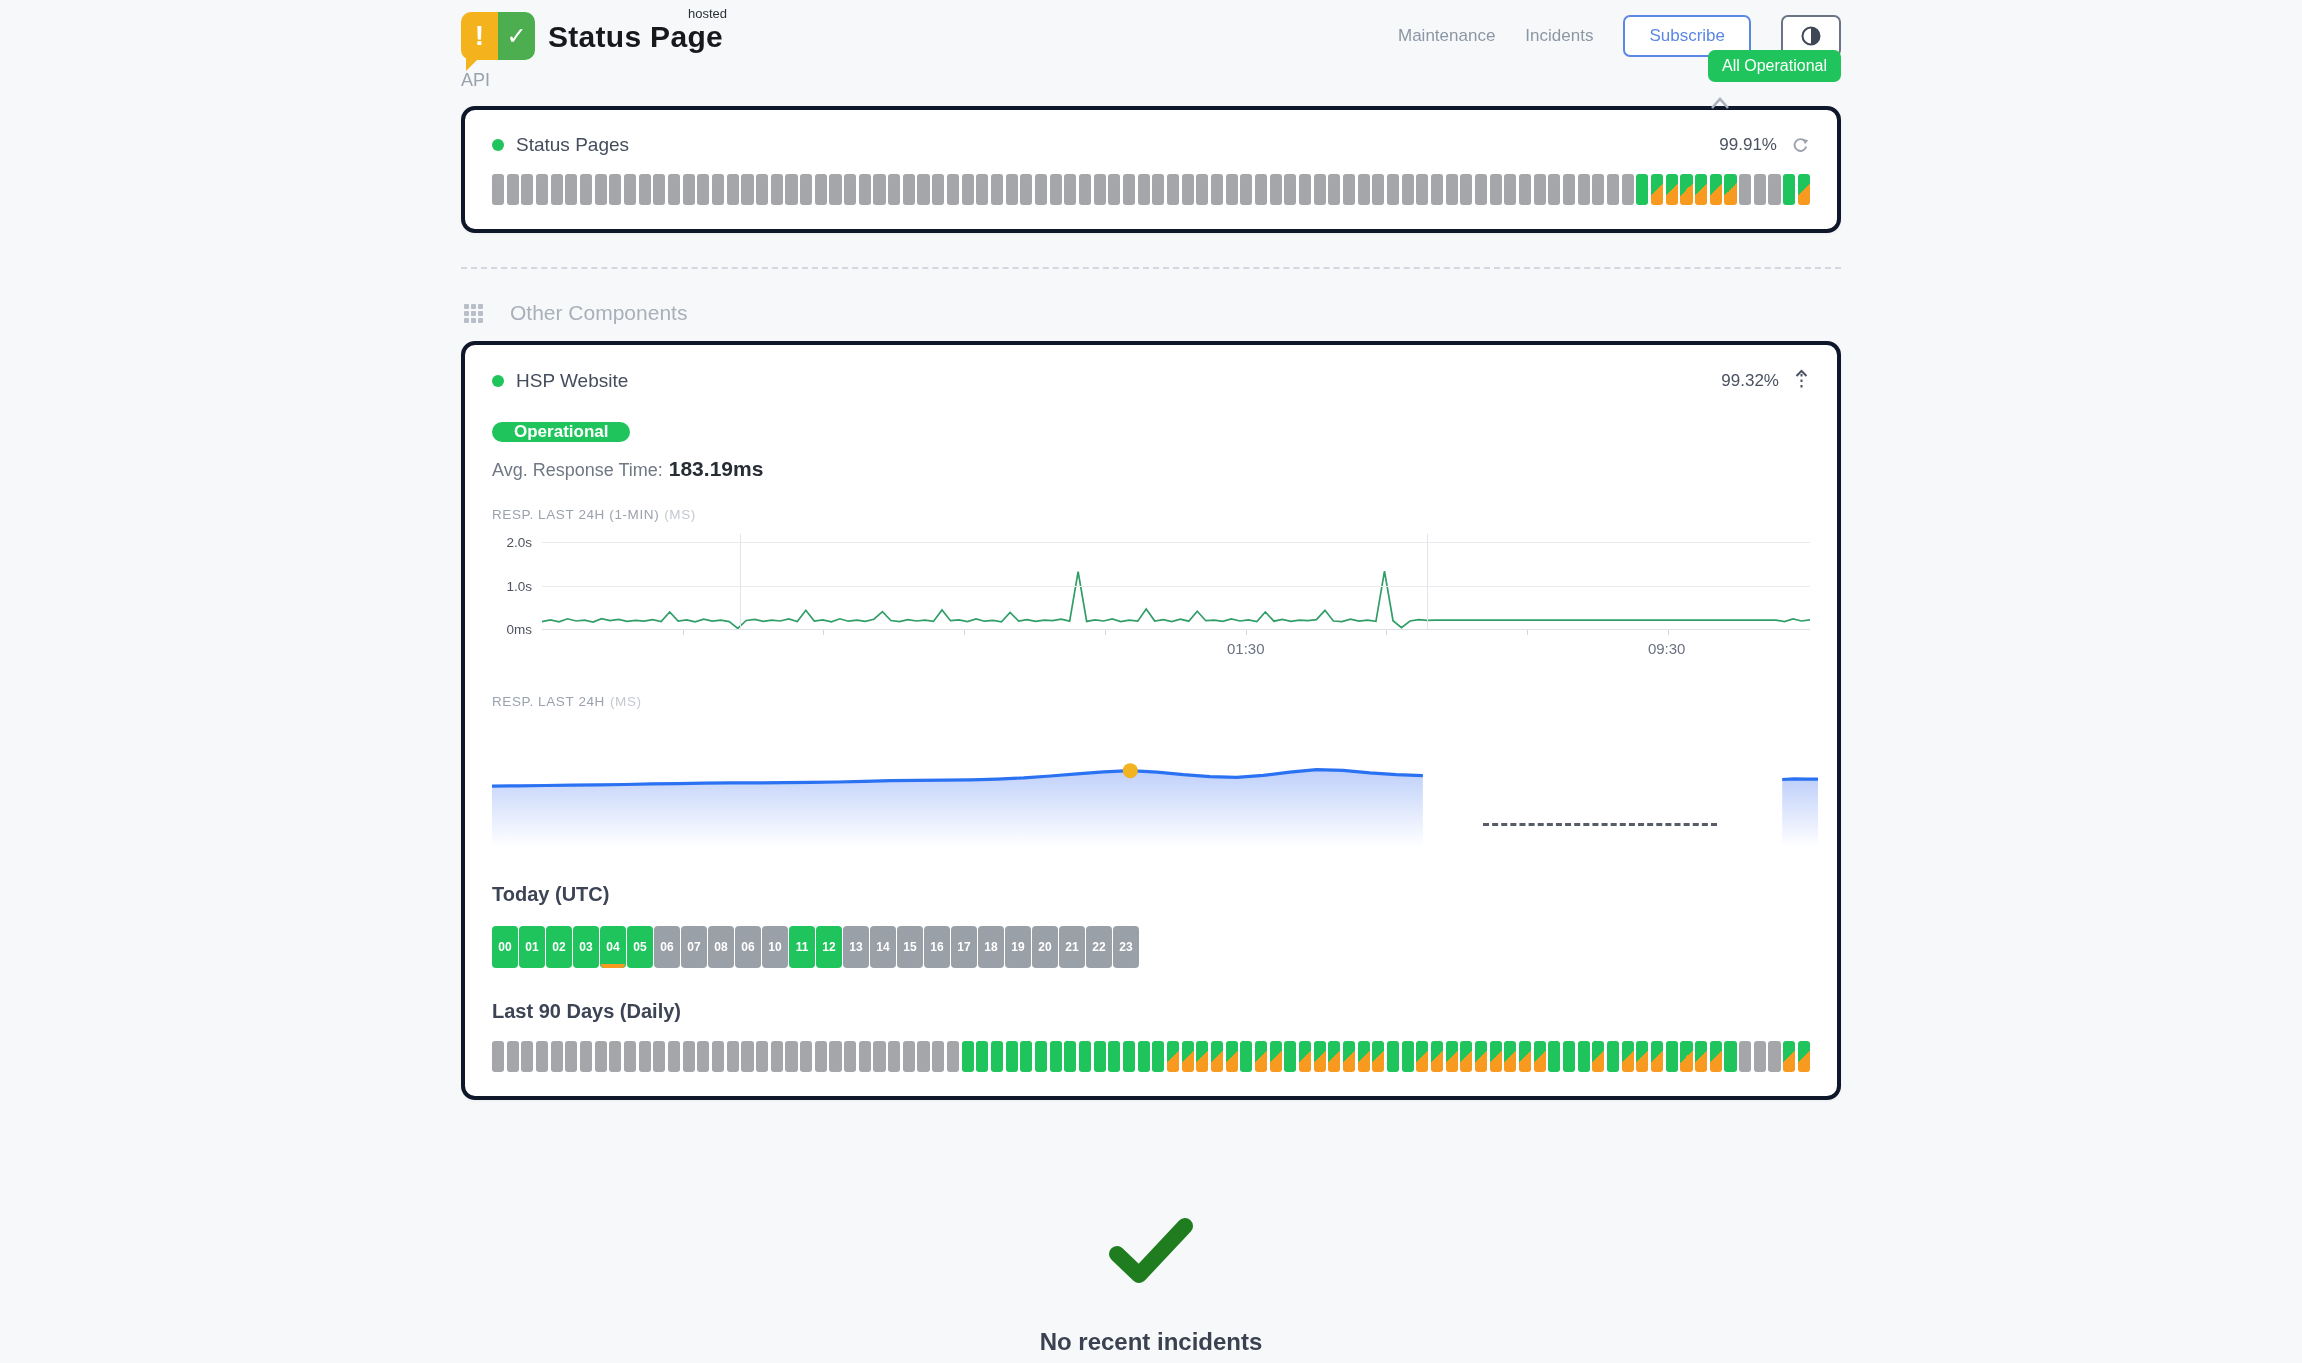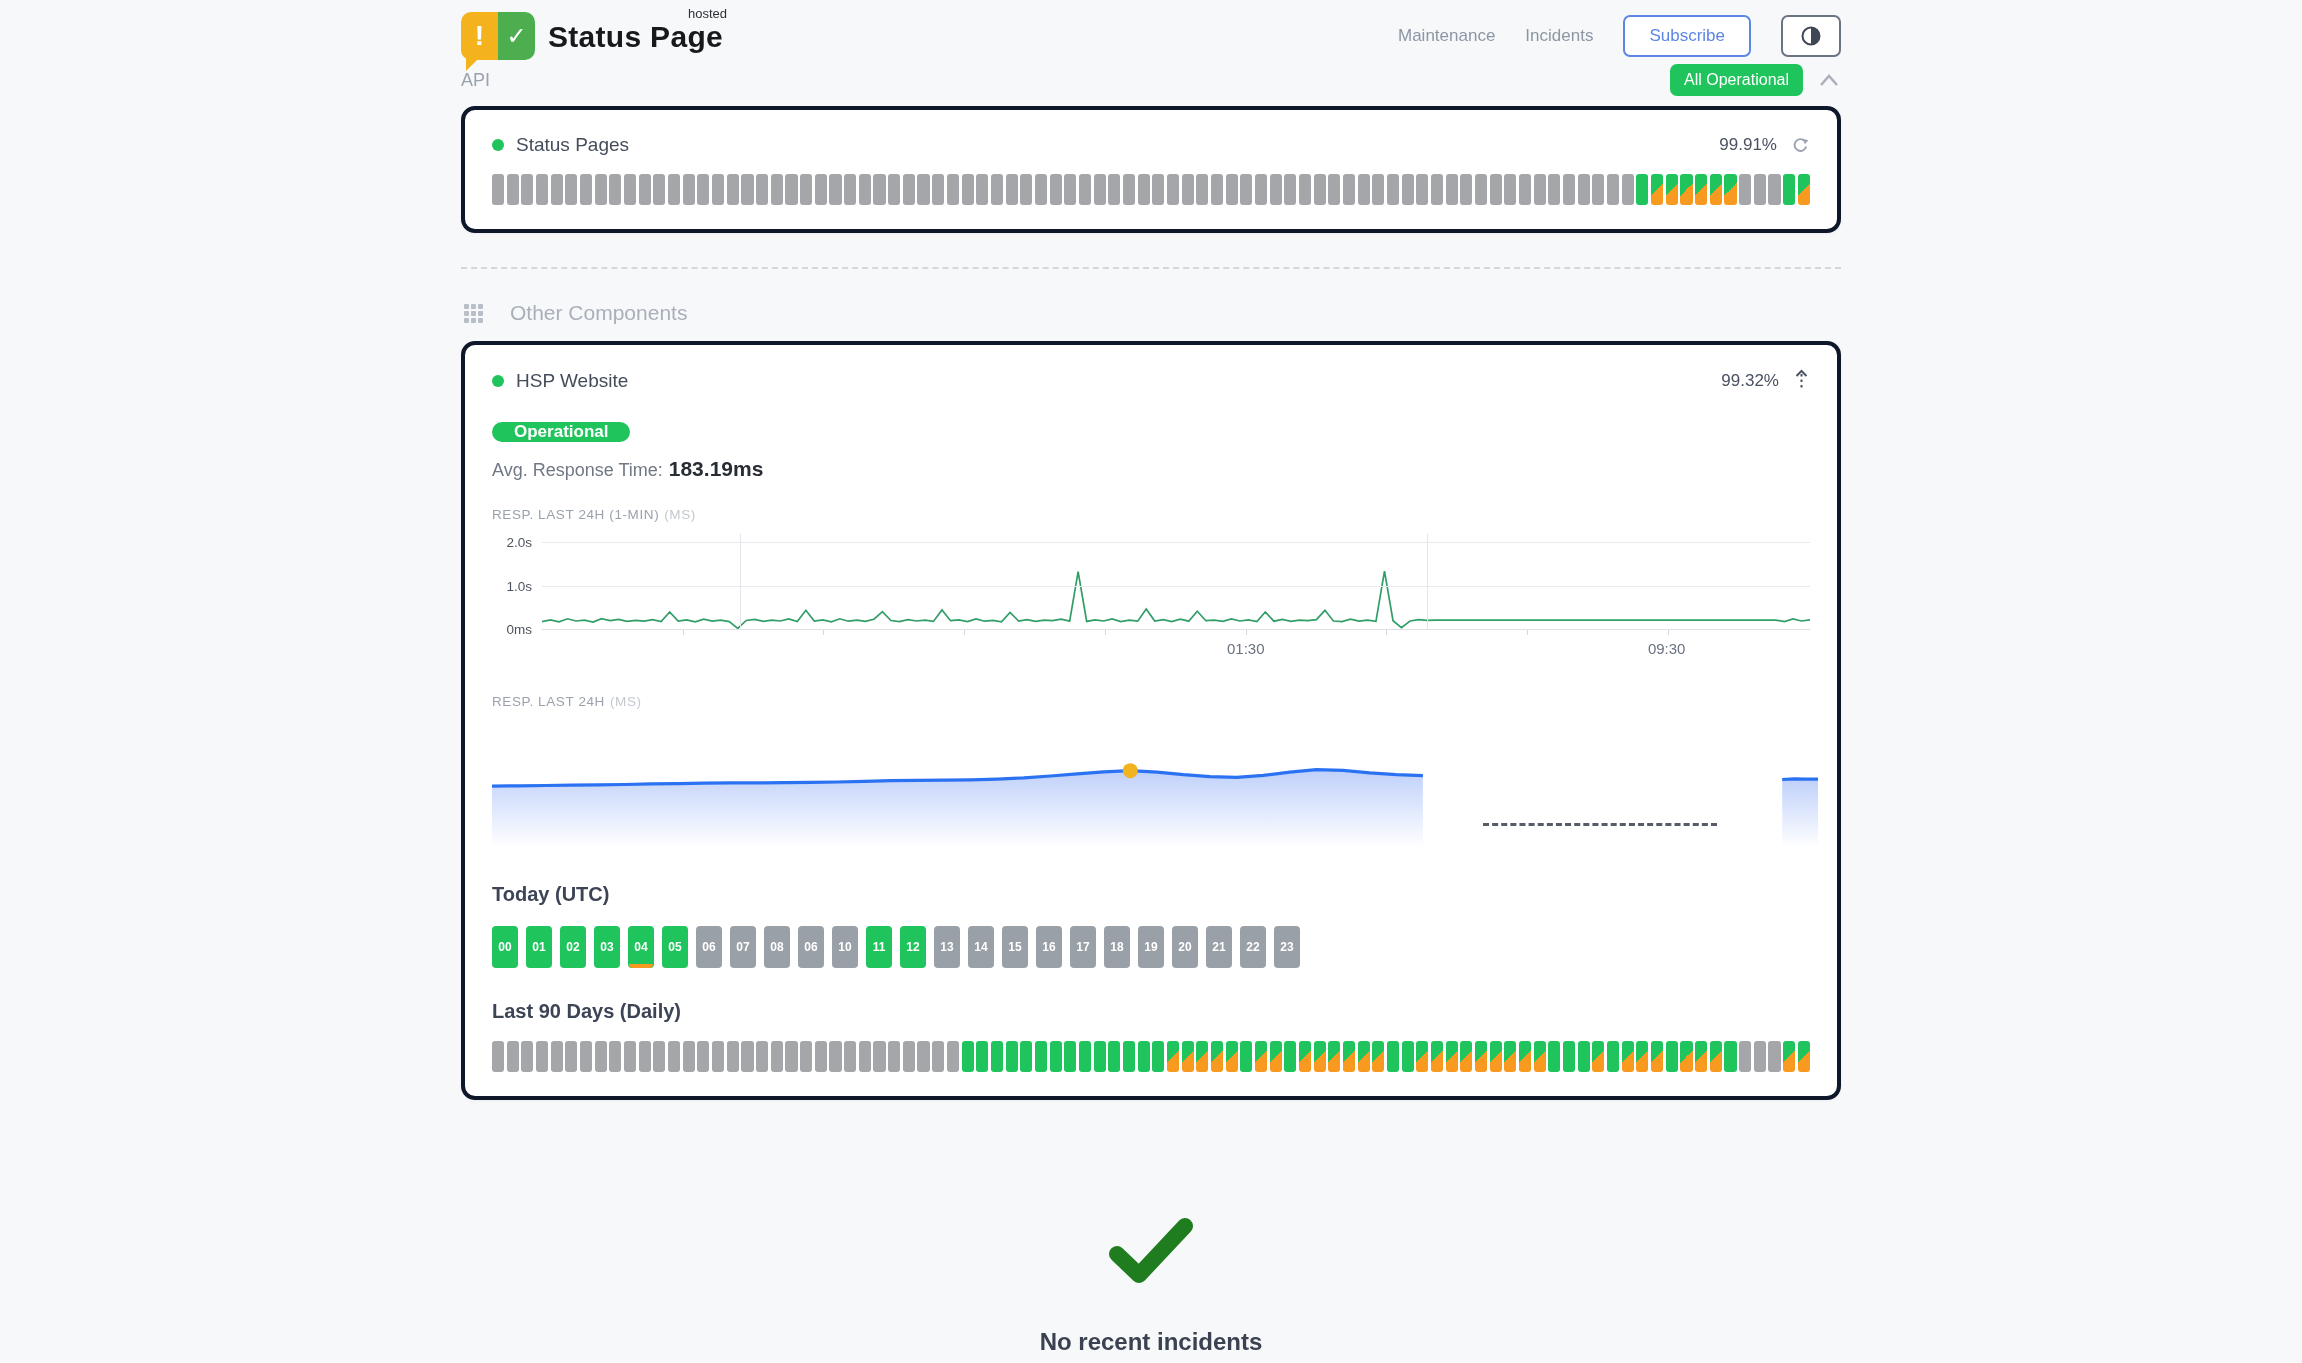--- a/index.html
+++ b/index.html
@@ -28,21 +28,21 @@
   .nav-link { font-size:17px; color:#8b97a4; cursor:pointer; }
   .btn-subscribe { border:2px solid #5c87e5; color:#5c87e5; background:#fff; border-radius:7px;
                    font-size:17px; padding:9px 24px; cursor:pointer;
                    font-family:"Liberation Sans","DejaVu Sans",sans-serif; }
   .btn-theme { border:2px solid #6b7482; background:#fff; border-radius:7px; padding:7px 16px 4px;
                cursor:pointer; }
 
   
   .overview { display:flex; justify-content:space-between; align-items:center; height:32px; margin-top:2px; }
   .group-label { font-size:18px; color:#9aa2ad; }
-  .overview-right { display:flex; align-items:center; gap:14px; }
+  .overview-right { display:flex; gap:14px;flex-direction:column; }
   .badge-all { background:#1fc55c; color:#fff; font-size:16px; font-weight:500;
                padding:7px 14px; border-radius:7px; }
 
   
   .card { background:#fff; border:4px solid #0f172a; border-radius:14px;
           box-shadow:0 1px 3px rgba(25,35,60,.05); padding:24px 27px; }
   .card-api { margin-top:10px; }
   .comp-row { display:flex; justify-content:space-between; align-items:center; }
   .comp-name { display:flex; align-items:center; gap:12px; font-size:19px; color:#454d5c; font-weight:500; }
   .dot { width:12px; height:12px; border-radius:50%; background:#1fc55c; }
@@ -81,21 +81,21 @@
   .c1-xlabel { position:absolute; top:106px; font-size:15px; color:#6a7280; transform:translateX(-50%); }
   .c1-svg { position:absolute; left:0; top:0; width:100%; height:100px; overflow:visible; }
   .chart1-spacer { height:34px; }
 
   
   .chart2 { position:relative; height:138px; margin-top:10px; }
   .c2-dash { position:absolute; top:104px; border-top:3.5px dashed #565d67; }
 
   .sub-heading { margin-top:26px; font-size:20px; color:#3d4456; font-weight:600; }
 
-  .hours { display:flex; gap:8px; margin-top:20px; }
+  .hours { display:flex; gap:1px; margin-top:20px; }
   .hour { position:relative; width:26px; height:42px; border-radius:4px;
           display:flex; align-items:center; justify-content:center;
           font-size:12px; font-weight:600; color:#fff; cursor:pointer; }
   .hour.g { background:#1fc55c; }
   .hour.e { background:#9aa0a7; }
   .hour.gw { background:#1fc55c; }
   .hour.gw::after { content:""; position:absolute; left:1px; right:1px; bottom:0; height:4px;
                     background:#f79a1f; border-radius:0 0 4px 4px; }
   .days-wrap { margin-top:18px; }
 

